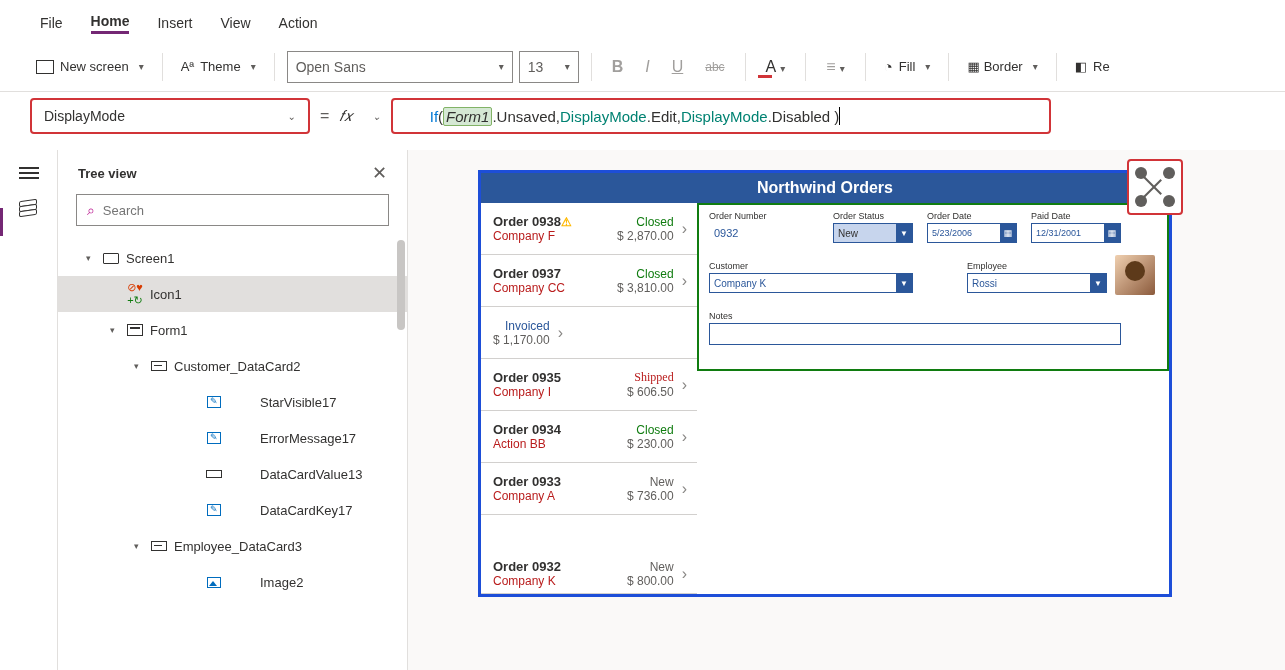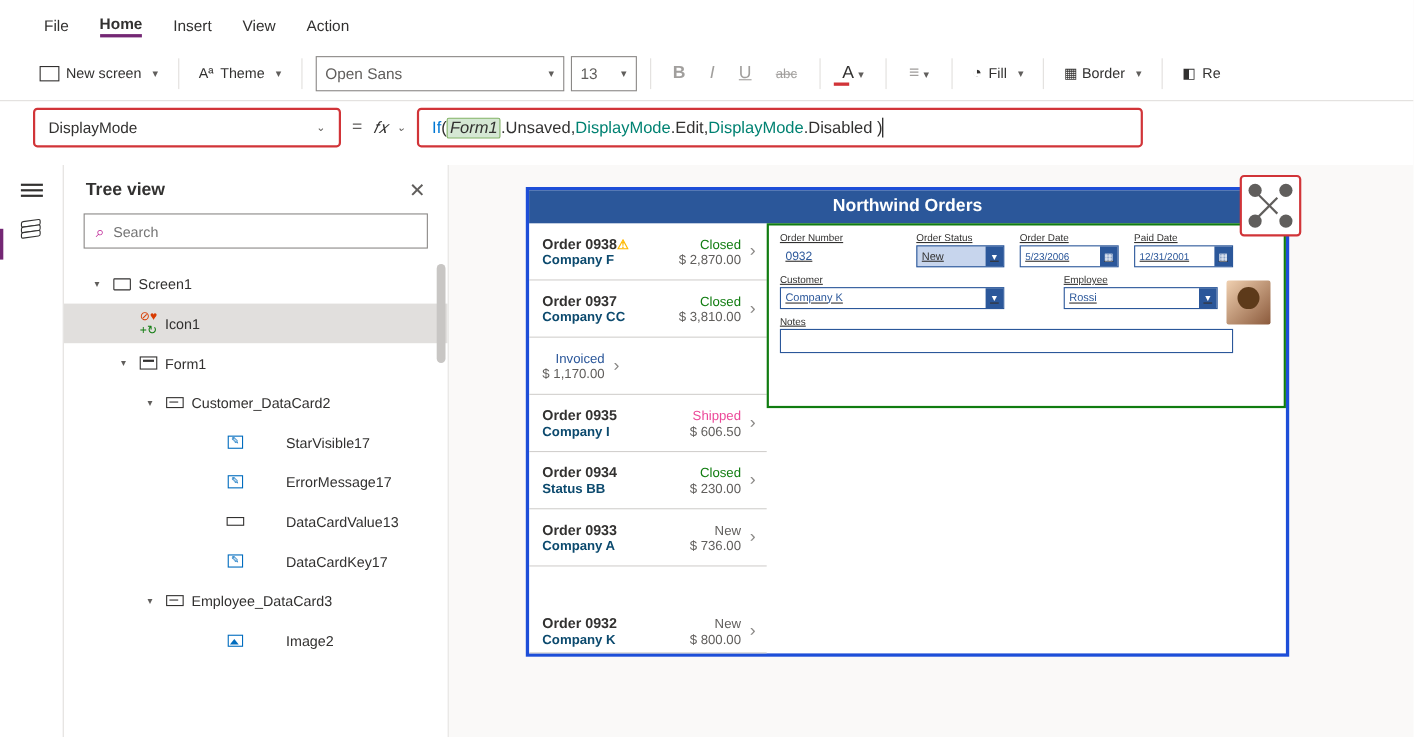--- a/index.html
+++ b/index.html
@@ -22,40 +22,40 @@
 .fmt { color: #a19f9d; font-size: 16px; padding: 0 8px; }
 .fmt.bold { font-weight: 700; }
 .fmt.ital { font-style: italic; }
 .fmt.under { text-decoration: underline; }
 .fmt.strike { text-decoration: line-through; font-size: 12px; }
 
 
 .formula-row { display: flex; align-items: center; gap: 10px; padding: 8px 30px 18px 30px; height: 58px; }
 .prop-dd { width: 280px; height: 36px; border: 2.5px solid #d13438; border-radius: 4px; display: flex; align-items: center; justify-content: space-between; padding: 0 12px; font-size: 14px; background: #fff; }
 .eq { font-size: 16px; color: #605e5c; }
-.fx-box { display: flex; align-items: center; gap: 4px; font-style: italic; font-size: 15px; }
+.fx-box { display: flex; align-items: center; gap: 16px; font-style: italic; font-size: 15px; }
 .formula-input { flex: 1; height: 36px; border: 2.5px solid #d13438; border-radius: 4px; padding: 0 12px; font-family: Consolas, monospace; font-size: 15px; display: flex; align-items: center; background: #fff; max-width: 660px; }
-.formula-input .kw-if { color: #0078d4; }
+.formula-input .kw-if { color: #0078d4; margin-left: 25px; }
 .formula-input .ref { background: #d5e8d4; border: 1px solid #82b366; border-radius: 2px; padding: 0 2px; color: #323130; font-style: italic; }
 .formula-input .enum { color: #008272; }
 .formula-input .plain { color: #323130; }
 .cursor-bar { display:inline-block; width:1px; height:18px; background:#000; vertical-align:middle; }
 
 
 .workspace { display: flex; height: calc(670px - 150px); }
 .gutter { width: 58px; display: flex; flex-direction: column; align-items: center; gap: 20px; padding-top: 14px; border-right: 1px solid #e1dfdd; }
 .gutter-icon { width: 20px; height: 16px; cursor: pointer; }
 .hamburger div { height: 2px; background: #323130; margin: 3px 0; }
 .layers { position: relative; }
 .layers span { display: block; width: 18px; height: 6px; border: 1.5px solid #323130; border-radius: 2px; transform: skewY(-8deg); margin-bottom: -1px; background: #fff; }
 .gutter .active-ind { position: absolute; left: 0; width: 3px; height: 28px; background: #742774; margin-top: 44px; }
 
 .tree-panel { width: 350px; border-right: 1px solid #e1dfdd; padding: 12px 0 0 0; position: relative; }
 .tree-head { display: flex; justify-content: space-between; align-items: center; padding: 0 20px 10px 20px; }
-.tree-head h2 { font-size: 16px; font-weight: 600; }
+.tree-head h2 { font-size: 13px; font-weight: 600; }
 .close-x { font-size: 18px; color: #605e5c; cursor: pointer; }
 .search-box { margin: 0 18px 14px 18px; height: 32px; border: 1px solid #8a8886; display: flex; align-items: center; padding: 0 10px; gap: 8px; }
 .search-box .mag { color: #be2596; font-size: 14px; }
 .search-box input { border: none; outline: none; flex: 1; font-size: 13px; }
 
 .tree { font-size: 13px; overflow-y: auto; height: 420px; position: relative; }
 .tree-scrollbar { position: absolute; right: 2px; top: 0; width: 8px; height: 90px; background: #c8c6c4; border-radius: 4px; }
 .tree-item { display: flex; align-items: center; gap: 6px; height: 36px; padding-left: 12px; cursor: pointer; }
 .tree-item.selected { background: #e1dfdd; }
 .tree-item .tw { width: 10px; font-size: 9px; color: #605e5c; }
@@ -67,33 +67,33 @@
 
 
 .canvas { flex: 1; background: #faf9f8; position: relative; padding: 20px 0 0 70px; }
 .app-preview { width: 694px; background: #fff; border: 3px solid #1d4ed8; position: relative; }
 .app-header { background: #2b579a; color: #fff; text-align: center; font-weight: 700; font-size: 16px; padding: 6px 0; }
 .app-body { display: flex; }
 .order-list { width: 216px; }
 .order-row { border-bottom: 1px solid #d2d0ce; padding: 8px 10px 8px 12px; display: flex; align-items: center; position: relative; height: 52px; }
 .order-row .left { flex: 1; }
 .order-row .onum { font-weight: 600; font-size: 13px; }
-.order-row .comp { font-size: 12px; color: #0c4a6e; font-weight: bold; }
+.order-row .comp { font-size: 12px; color: #b91c1c; }
 .order-row .right { text-align: right; margin-right: 8px; }
 .order-row .stat { font-size: 12px; text-align: right; }
 .order-row .amt { font-size: 12px; color: #605e5c; }
 .order-row .chevr { color: #8a8886; font-size: 16px; }
 .stat.Closed { color: #107c10; }
 .stat.Invoiced { color: #2b579a; }
-.stat.Shipped { color: #ec4899; }
+.stat.Shipped { color: #b91c1c; font-family: Liberation Serif, serif; }
 .stat.New { color: #605e5c; }
 .warn { color: #ffb900; font-size: 12px; }
 
 .detail-panel { flex: 1; border: 2px solid #107c10; padding: 6px 10px 10px 10px; position: relative; height: 168px; }
-.detail-grid { display: grid; grid-template-columns: 110px 80px 90px 90px; gap: 6px 14px; align-items: start; text-decoration: underline; }
+.detail-grid { display: grid; grid-template-columns: 110px 80px 90px 90px; gap: 18px 14px; align-items: start; }
 .fld-label { font-size: 9px; color: #323130; margin-bottom: 2px; }
 .fld-val { font-size: 11px; color: #2b579a; height: 20px; display: flex; align-items: center; border: 1px solid transparent; padding: 0 4px; }
 .fld-dd { border: 1px solid #2b579a; height: 20px; display: flex; align-items: center; justify-content: space-between; font-size: 10px; padding: 0 0 0 4px; }
 .fld-dd .dd-btn { background: #2b579a; color: #fff; width: 16px; height: 100%; display: flex; align-items: center; justify-content: center; font-size: 8px; }
 .fld-dd.sel { background: #c7d5ed; }
 .fld-date { border: 1px solid #2b579a; height: 20px; display: flex; align-items: center; justify-content: space-between; font-size: 9px; padding: 0 0 0 4px; color: #2b579a; }
 .fld-date .cal { background: #2b579a; color: #fff; width: 16px; height: 100%; display: flex; align-items: center; justify-content: center; font-size: 9px; }
 .notes-box { border: 1px solid #2b579a; height: 22px; margin-top: 2px; width: 100%; grid-column: 1 / -1; }
 .avatar { width: 40px; height: 40px; background: linear-gradient(135deg,#f0d0b0,#8b5a3c); border-radius: 2px; position: absolute; right: 12px; top: 50px; overflow:hidden; }
 .avatar::after{content:"";position:absolute;left:10px;top:6px;width:20px;height:20px;border-radius:50%;background:#5d3a1a;}
@@ -346,21 +346,21 @@
               </div>
               <div class="right">
                 <div class="stat Shipped">Shipped</div>
                 <div class="amt">$ 606.50</div>
               </div>
               <span class="chevr">›</span>
             </div>
             <div class="order-row">
               <div class="left">
                 <div class="onum">Order 0934</div>
-                <div class="comp">Status BB</div>
+                <div class="comp">Action BB</div>
               </div>
               <div class="right">
                 <div class="stat Closed">Closed</div>
                 <div class="amt">$ 230.00</div>
               </div>
               <span class="chevr">›</span>
             </div>
             <div class="order-row">
               <div class="left">
                 <div class="onum">Order 0933</div>

